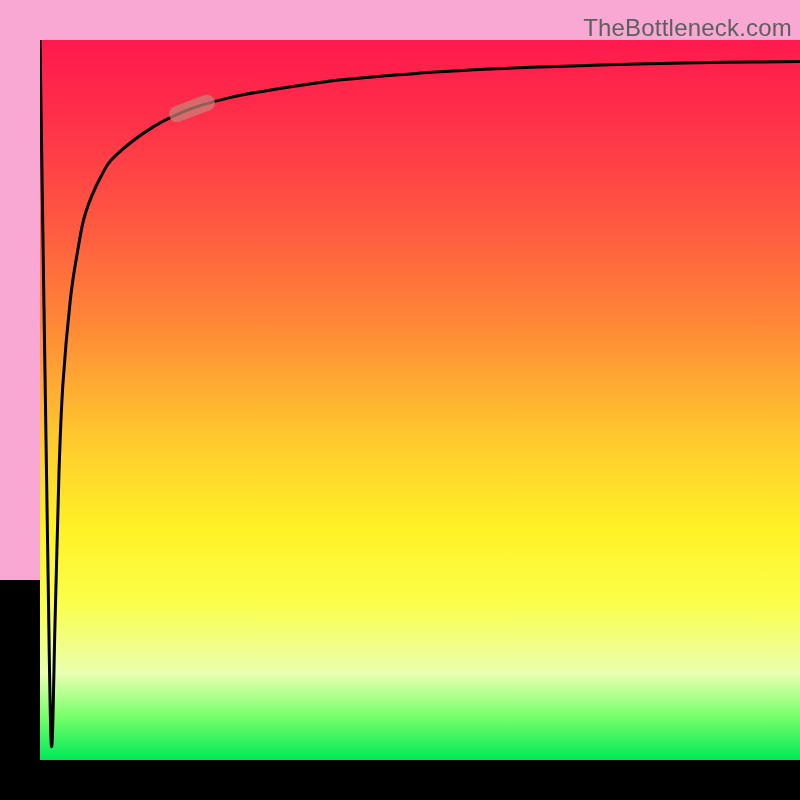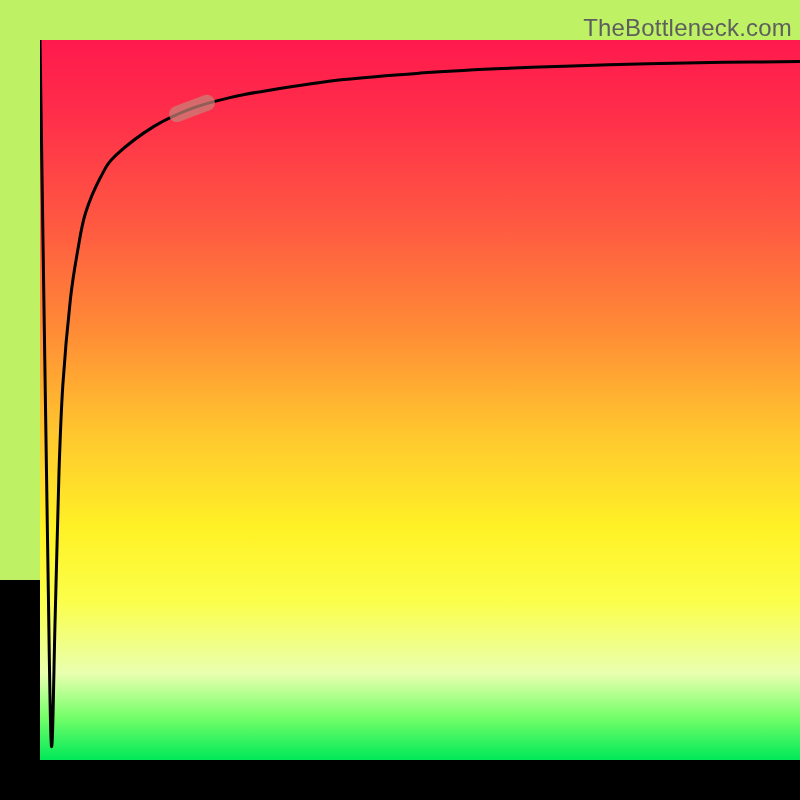--- a/index.html
+++ b/index.html
@@ -8,21 +8,21 @@
     width: 800px;
     height: 800px;
     overflow: hidden;
     background: #000;
     font-family: Arial, Helvetica, sans-serif;
   }
   .frame {
     position: relative;
     width: 800px;
     height: 580px;
-    background: #bef264;
+    background: #f9a8d4;
   }
   .plot {
     position: absolute;
     left: 40px;
     top: 40px;
     width: 760px;
     height: 720px;
     background: linear-gradient(
       to bottom,
       #ff1a4d 0%,

